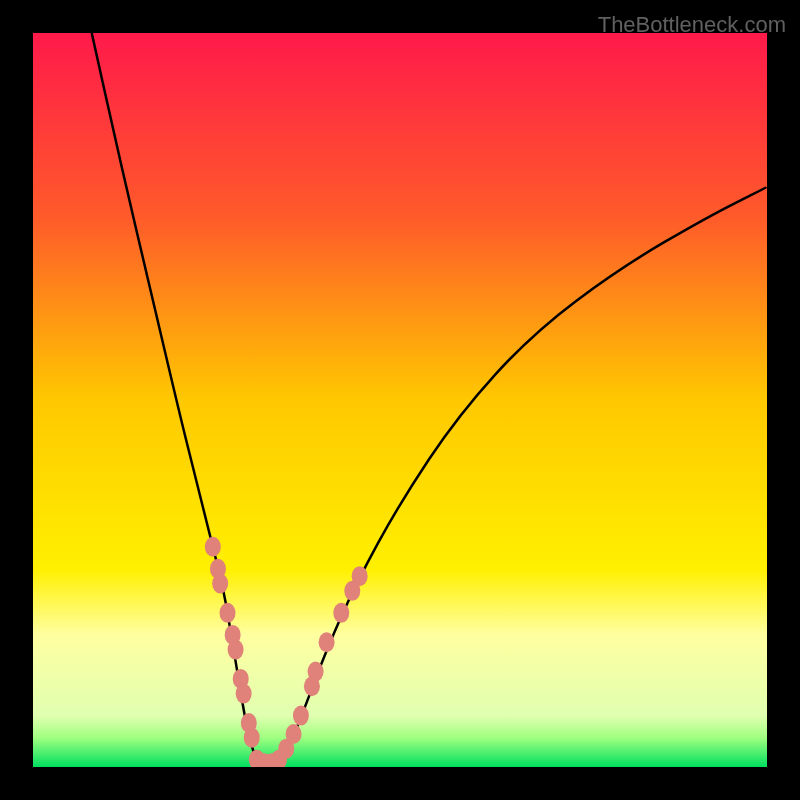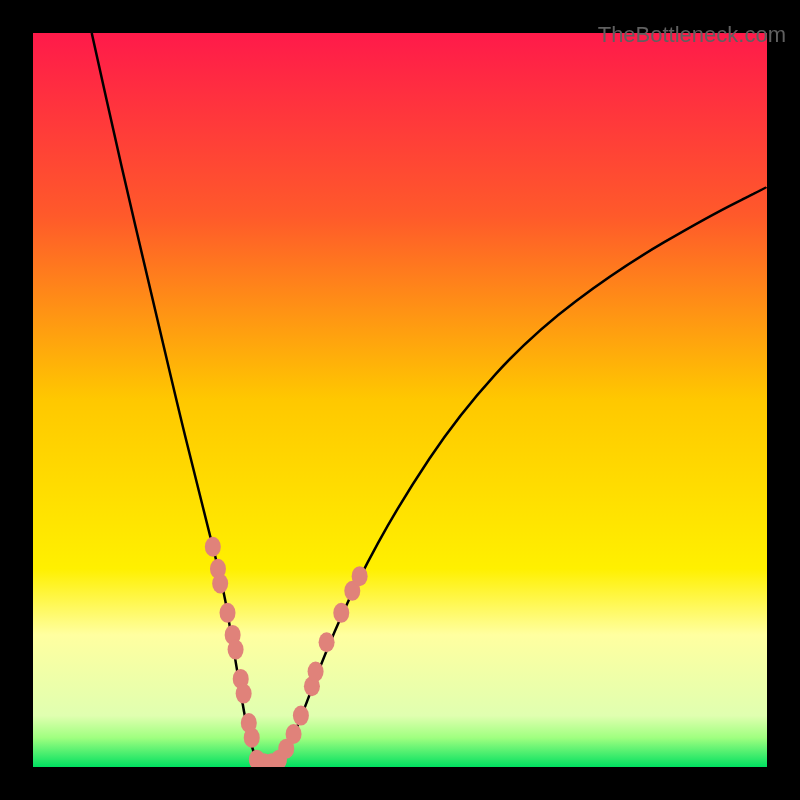--- a/index.html
+++ b/index.html
@@ -9,21 +9,21 @@
     }
     body {
       width: 800px;
       height: 800px;
       background: #000;
       position: relative;
       overflow: hidden;
     }
     .watermark {
       position: absolute;
-      top: 22px;
+      top: 12px;
       right: 14px;
       color: #606060;
       font-family: Arial, sans-serif;
       font-size: 22px;
       font-weight: 400;
       z-index: 10;
     }
     .plot-area {
       position: absolute;
       top: 33px;

